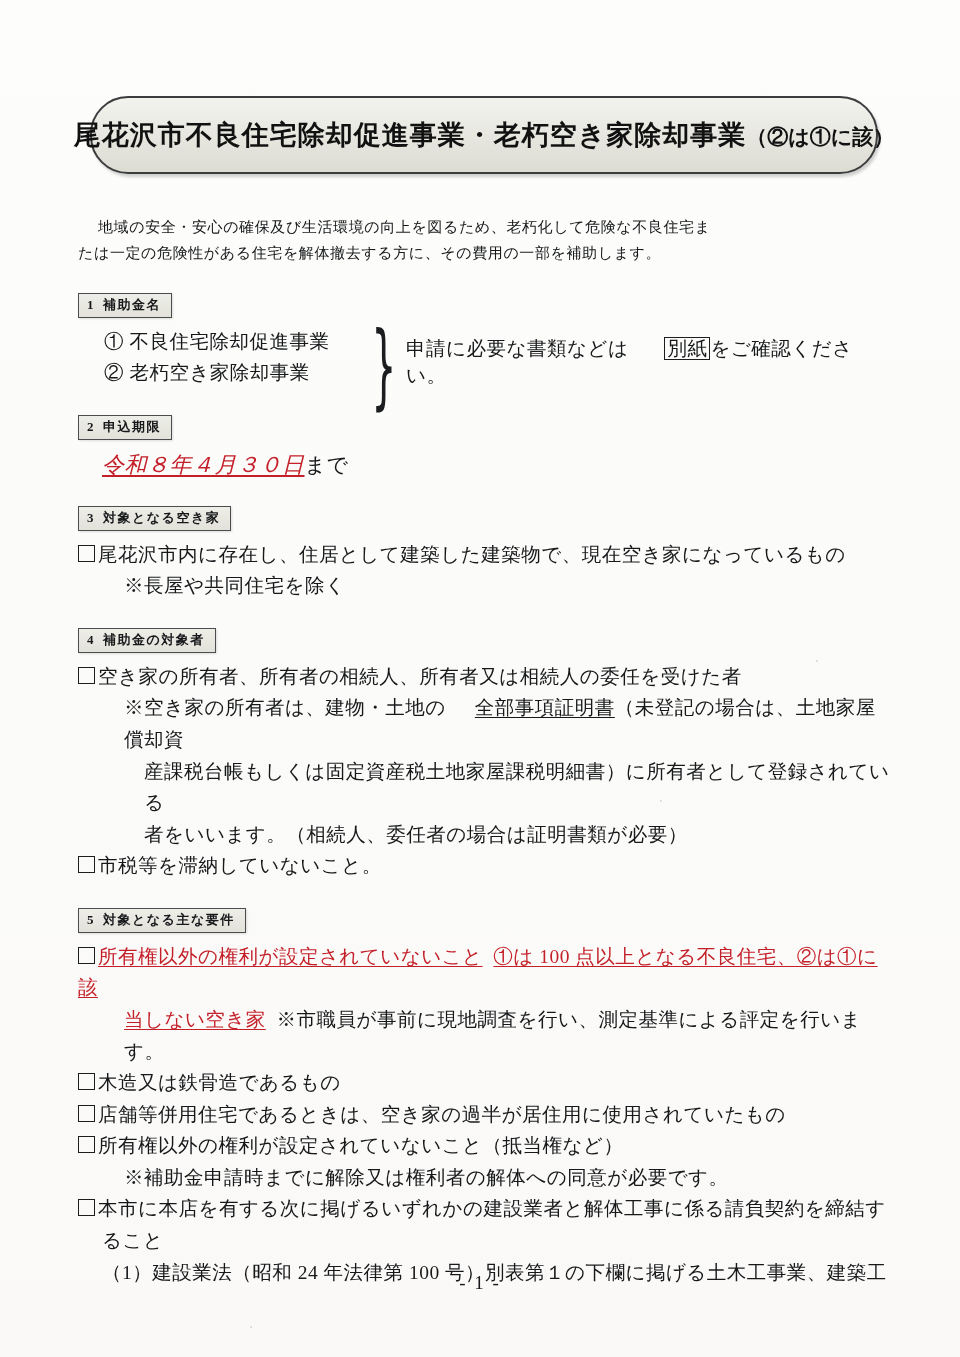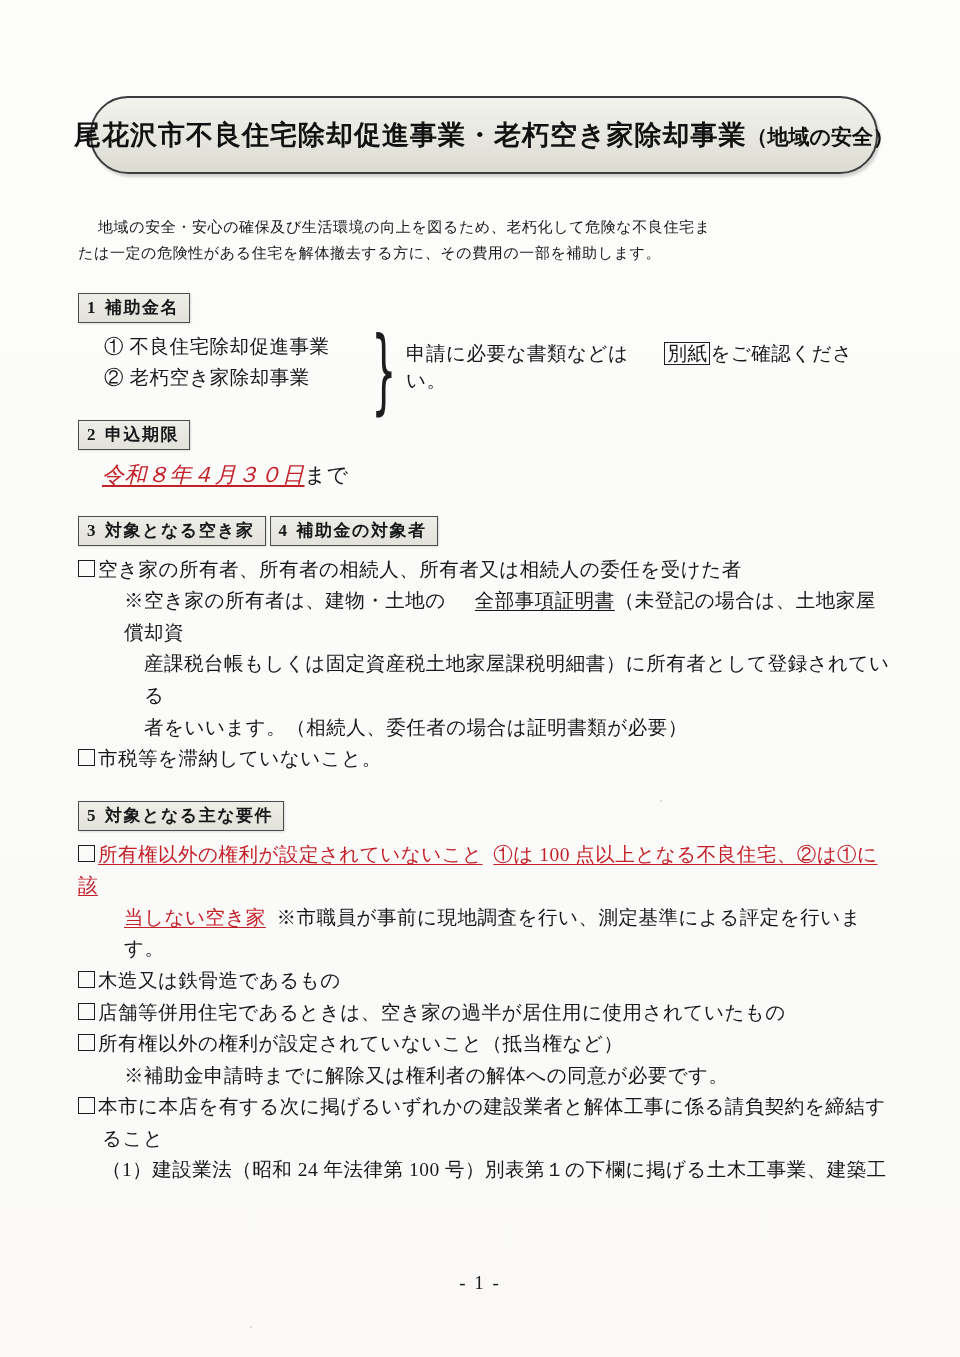--- a/index.html
+++ b/index.html
@@ -64,21 +64,21 @@
   }
   .lead .l2 { display: block; text-indent: 0; }
 
   
   .sec-head {
     display: inline-block;
     margin-top: 26px;
     padding: 2px 10px 3px 8px;
     border: 1px solid #4a4c4e;
     background: linear-gradient(180deg, #eeeee8 0%, #e2e2da 100%);
-    font-size: 17px;
+    font-size: 13px;
     font-weight: bold;
     letter-spacing: 1.5px;
     box-shadow: 1px 1px 2px rgba(0,0,0,0.12);
   }
   .sec-head .num { margin-right: 8px; }
 
   .block { margin-top: 8px; }
 
   .row {
     font-size: 19.5px;
@@ -166,21 +166,21 @@
 </head>
 <body>
 
 <div class="page">
 
   <div class="sheet">
 
     
     <div class="title-banner">
       <div class="title-text">
-        <span>尾花沢市不良住宅除却促進事業・老朽空き家除却事業</span><span class="small">（地域の安全）</span>
+        <span>尾花沢市不良住宅除却促進事業・老朽空き家除却事業</span><span class="small">（②は①に該）</span>
       </div>
     </div>
 
     
     <div class="lead">
       <span>地域の安全・安心の確保及び生活環境の向上を図るため、老朽化して危険な不良住宅ま</span>
       <span class="l2">たは一定の危険性がある住宅を解体撤去する方に、その費用の一部を補助します。</span>
     </div>
 
     
@@ -203,20 +203,26 @@
       <span class="num">2</span><span>申込期限</span>
     </div>
     <div class="deadline">
       <span class="ul-red big">令和８年４月３０日</span><span>まで</span>
     </div>
 
     
     <div class="sec-head">
       <span class="num">3</span><span>対象となる空き家</span>
     </div>
+    <div class="block">
+      <div class="row">
+        <span class="checkbox"></span><span>尾花沢市内に存在し、住居として建築した建築物で、現在空き家になっているもの</span>
+      </div>
+      <div class="row indent2">※長屋や共同住宅を除く</div>
+    </div>
 
     
     <div class="sec-head">
       <span class="num">4</span><span>補助金の対象者</span>
     </div>
     <div class="block">
       <div class="row">
         <span class="checkbox"></span><span>空き家の所有者、所有者の相続人、所有者又は相続人の委任を受けた者</span>
       </div>
       <div class="row indent2">

